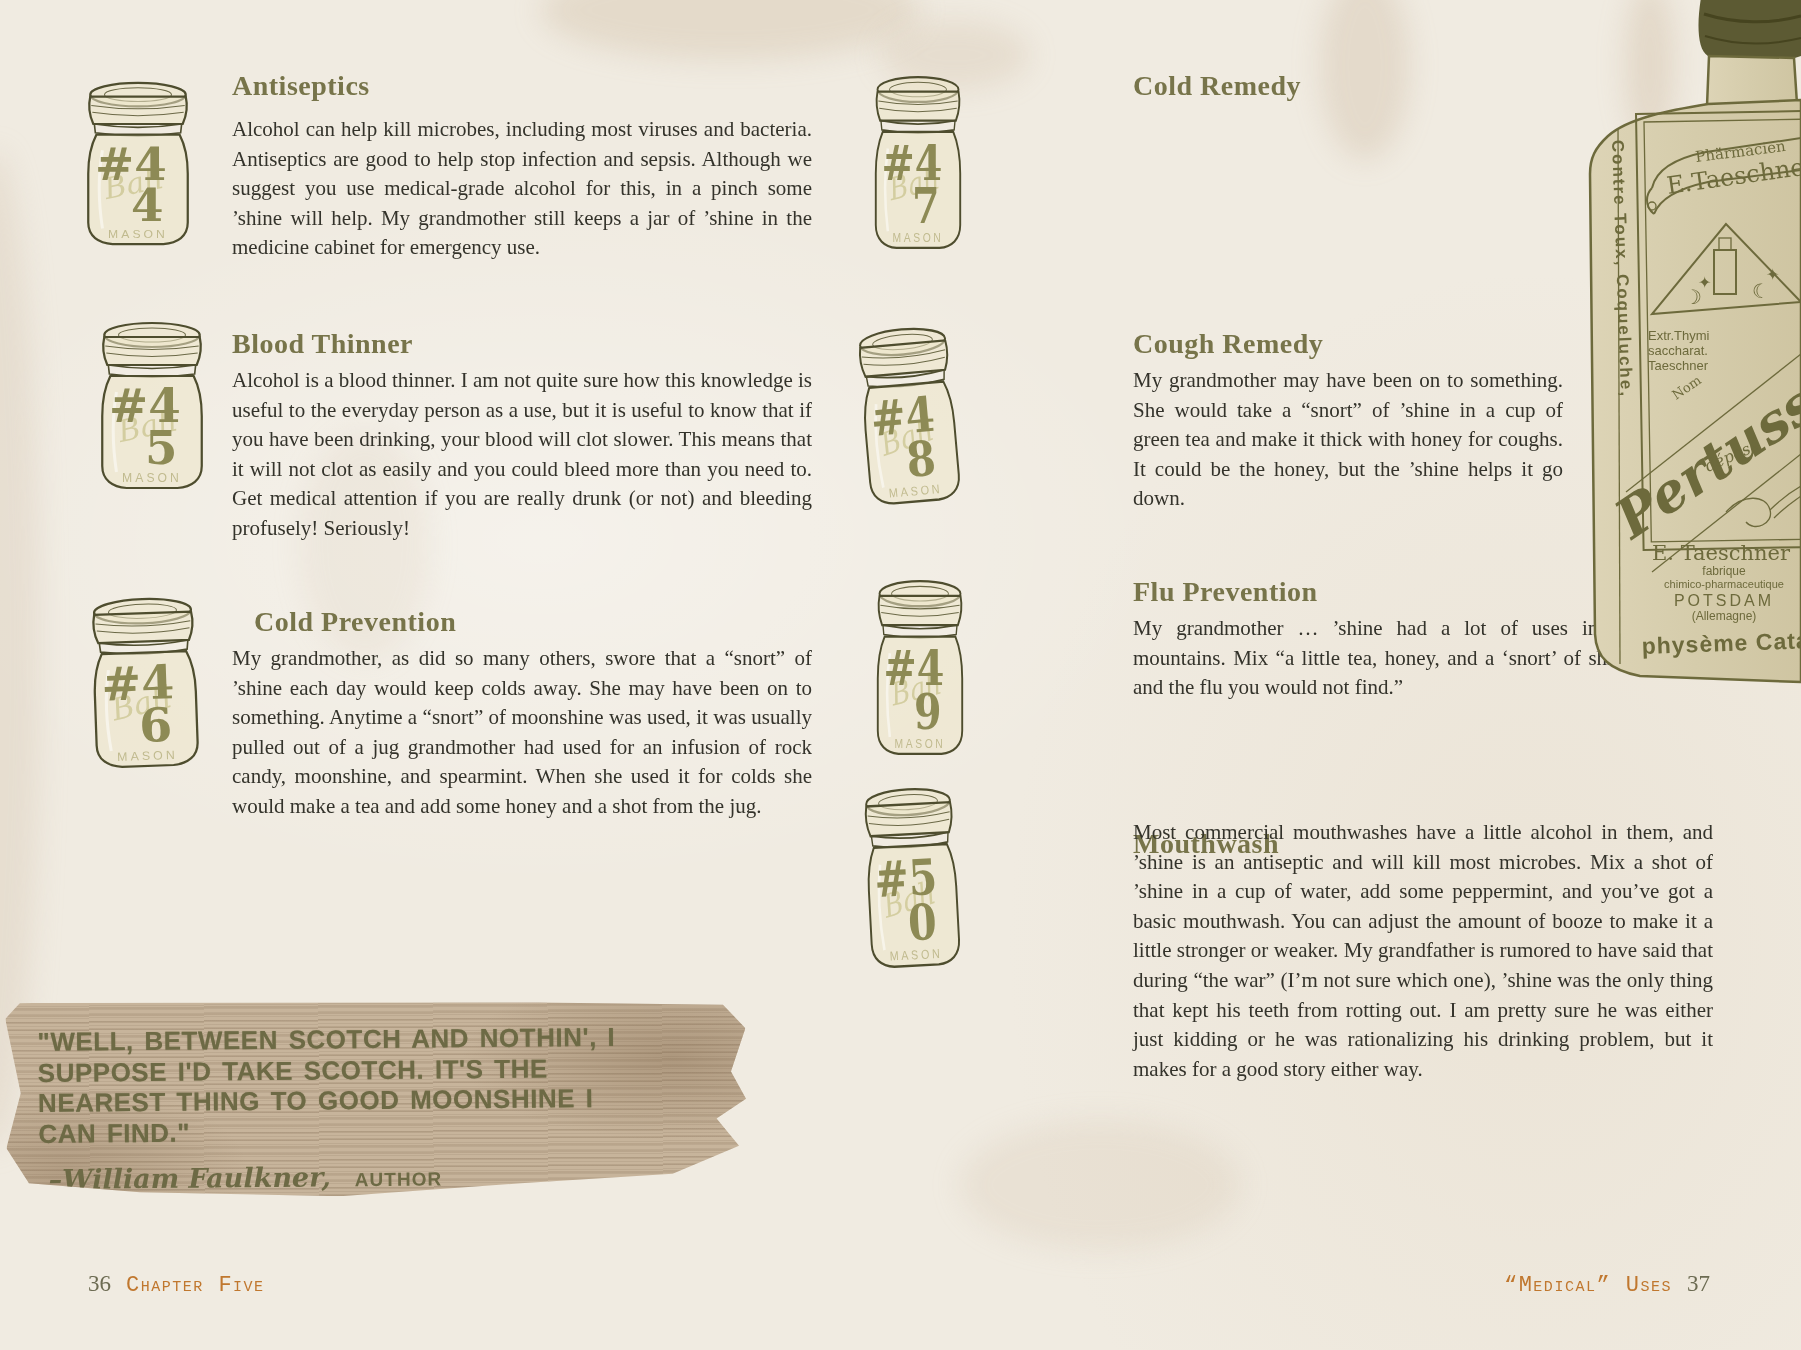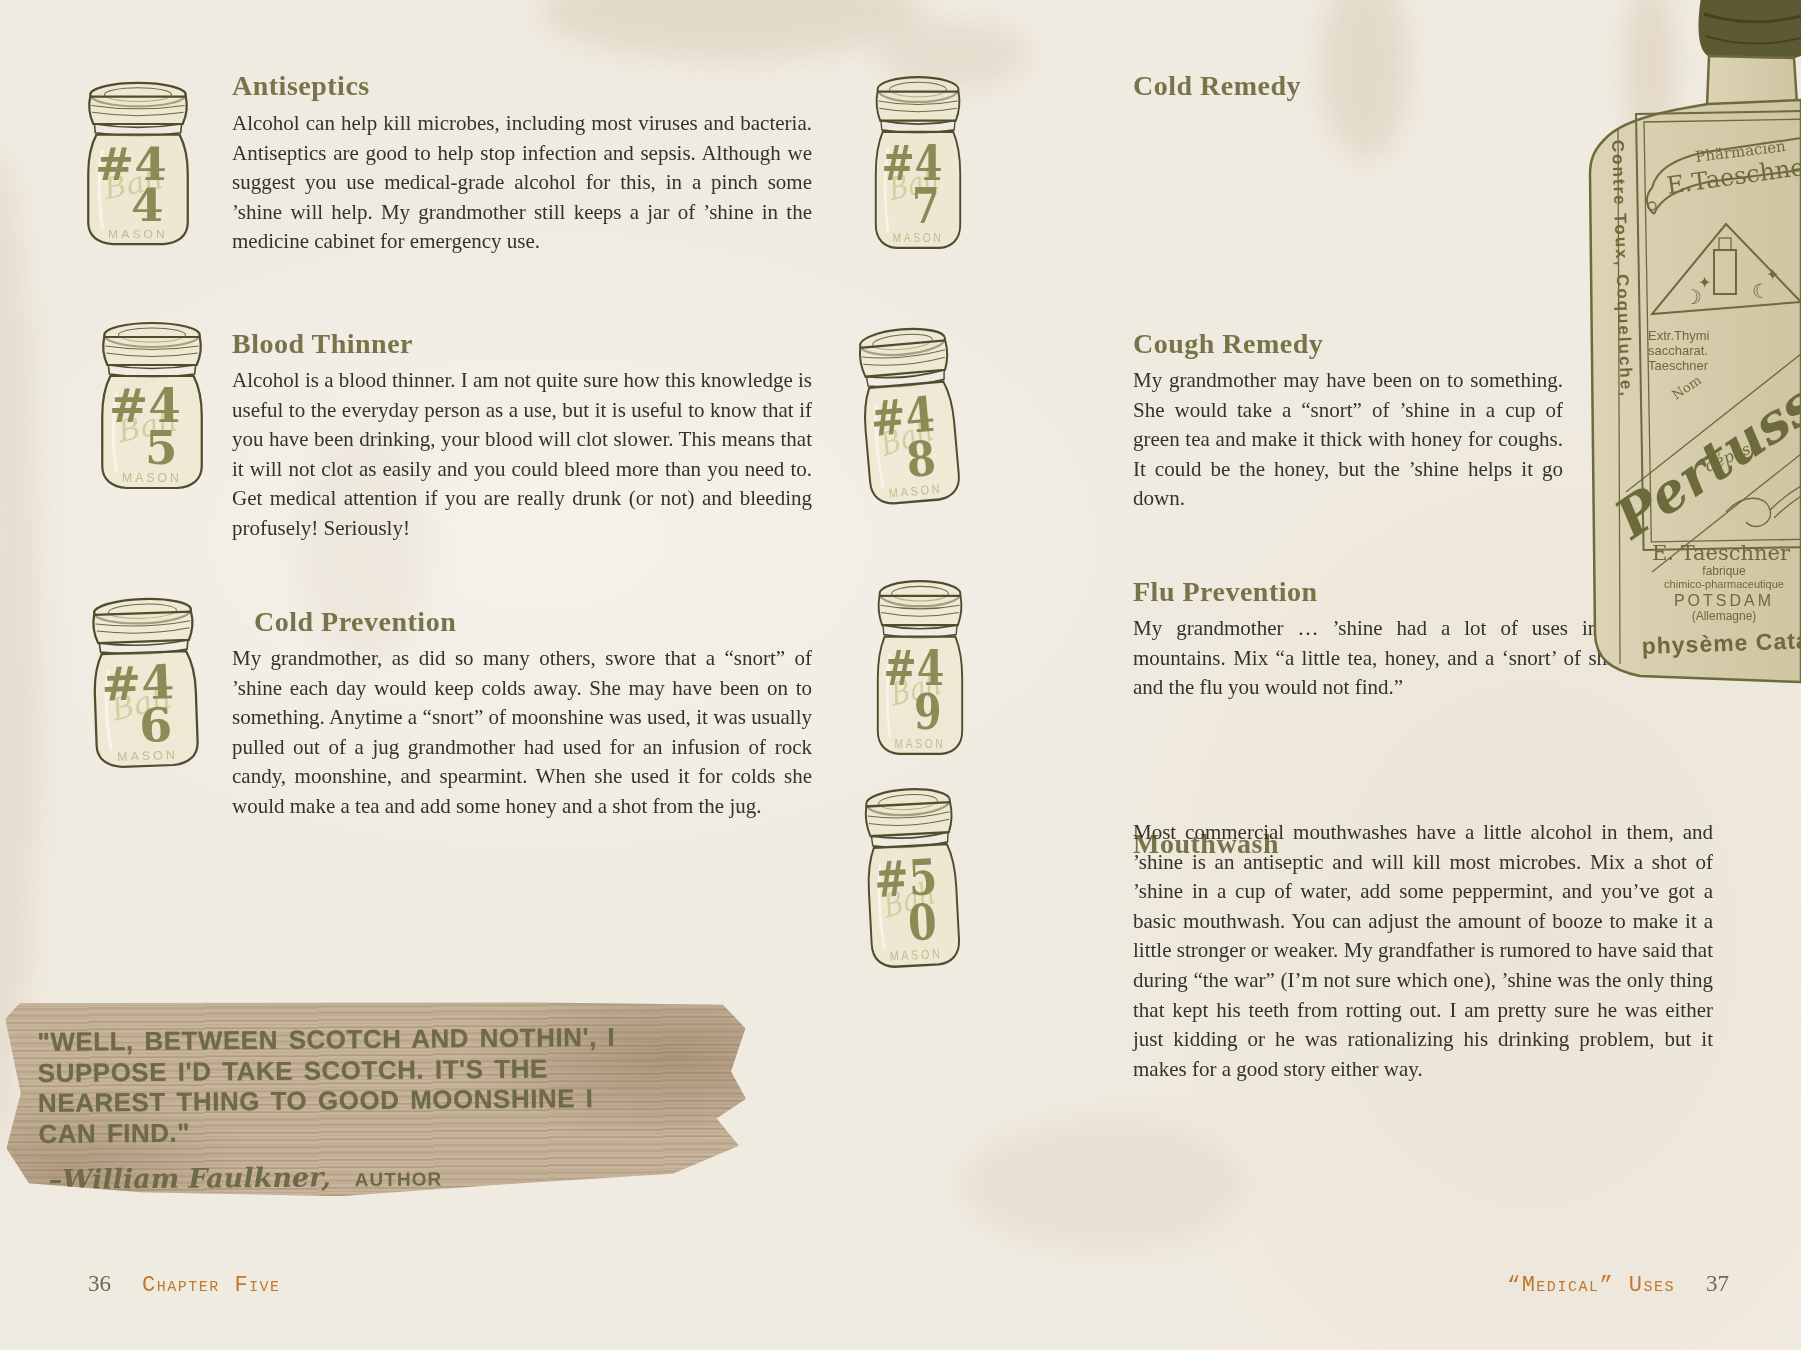--- a/index.html
+++ b/index.html
@@ -51,21 +51,21 @@
     color:#6d6a45;text-shadow:0 0 1px rgba(109,106,69,.55);
   }
   #plank .attr{margin:14px 0 0 42px;color:#6d6a45;}
   #plank .attr .script{
     font-family:"DejaVu Serif",serif;font-style:italic;font-weight:bold;font-size:27px;
   }
   #plank .attr .role{
     font-family:"Liberation Sans",sans-serif;font-weight:800;font-size:19px;
     letter-spacing:1px;margin-left:20px;
   }
-  .footer{position:absolute;top:1271px;display:flex;align-items:baseline;gap:31px;}
+  .footer{position:absolute;top:1271px;display:flex;align-items:baseline;gap:15px;}
   .pagenum{font-size:23px;color:#6c6b52;font-family:"Liberation Serif",serif;}
   .foottitle{
     font-variant:small-caps;font-size:22px;letter-spacing:1.5px;color:#c0772e;
     font-family:Liberation Mono, monospace;
   }
   #bottle{position:absolute;left:1556px;top:-8px;width:245px;height:706px;}
   #bottle text{fill:#6d6a3c;}
   .bline{fill:none;stroke:#6d6a3c;stroke-width:2;}
   .bthin{fill:none;stroke:#6d6a3c;stroke-width:1.3;}
 </style>
@@ -92,21 +92,21 @@
       <path class="line" d="M22,45 Q65,52 108,45 L107,54 Q65,60 23,54 Z"></path>
       <path class="glass" d="M24,56 C18,68 16,80 16,96 L16,146 C16,160 26,167 40,168 L90,168 C104,167 114,160 114,146 L114,96 C114,80 112,68 106,56 Z"></path>
       <path class="hl" d="M30,72 C26,95 26,125 30,152"></path>
       <text class="wm" x="63" y="116" text-anchor="middle" transform="rotate(-12 63 116)">Ball</text>
       <text class="num" x="58" y="102" text-anchor="middle">#4</text>
       <text class="num" x="74" y="144" text-anchor="middle">4</text>
       <text class="emboss" x="65" y="162" text-anchor="middle">MASON</text>
     </svg>
   </div>
   <div class="entry-head" style="left:232px;top:70px;">Antiseptics</div>
-  <div class="entry-body" style="left:232px;top:109px;width:580px;">Alcohol can help kill microbes, including most viruses and bacteria. Antiseptics are good to help stop infection and sepsis. Although we suggest you use medical-grade alcohol for this, in a pinch some ’shine will help. My grandmother still keeps a jar of ’shine in the medicine cabinet for emergency use.</div>
+  <div class="entry-body" style="left:232px;top:115px;width:580px;">Alcohol can help kill microbes, including most viruses and bacteria. Antiseptics are good to help stop infection and sepsis. Although we suggest you use medical-grade alcohol for this, in a pinch some ’shine will help. My grandmother still keeps a jar of ’shine in the medicine cabinet for emergency use.</div>
 
   <div class="jar" style="left:86px;top:320px;">
     <svg width="132" height="172" viewBox="0 0 130 172" preserveAspectRatio="none">
       <ellipse class="glass" cx="65" cy="15" rx="47" ry="12"></ellipse>
       <ellipse class="thin" cx="65" cy="15" rx="33" ry="7" fill="none"></ellipse>
       <path class="glass" d="M18,17 C16,26 17,36 21,45 L109,45 C113,36 114,26 112,17 Z"></path>
       <path class="thin" d="M19,26 Q65,33 111,26"></path>
       <path class="thin" d="M20,33 Q65,40 110,33"></path>
       <path class="line" d="M22,45 Q65,52 108,45 L107,54 Q65,60 23,54 Z"></path>
       <path class="glass" d="M24,56 C18,68 16,80 16,96 L16,146 C16,160 26,167 40,168 L90,168 C104,167 114,160 114,146 L114,96 C114,80 112,68 106,56 Z"></path>
@@ -283,18 +283,18 @@
       <text font-family="DejaVu Serif,serif" font-size="21" x="165" y="568" text-anchor="middle">E. Taeschner</text>
       <text font-family="Liberation Sans,sans-serif" font-size="12" x="168" y="583" text-anchor="middle">fabrique</text>
       <text font-family="Liberation Sans,sans-serif" font-size="11" x="168" y="596" text-anchor="middle">chimico-pharmaceutique</text>
       <text font-family="Liberation Sans,sans-serif" font-size="16" letter-spacing="3" x="168" y="614" text-anchor="middle">POTSDAM</text>
       <text font-family="Liberation Sans,sans-serif" font-size="12" x="168" y="628" text-anchor="middle">(Allemagne)</text>
 
       <text font-family="Liberation Sans,sans-serif" font-weight="bold" font-size="23" letter-spacing="1" transform="translate(86,662) rotate(-2)">physème Catarrh</text>
     </svg>
   </div>
 
-  <div class="footer" style="right:72px;">
+  <div class="footer" style="right:91px;">
     <span class="foottitle">“Medical” Uses</span>
     <span class="pagenum">37</span>
   </div>
 
 </div>
 
 </body></html>

